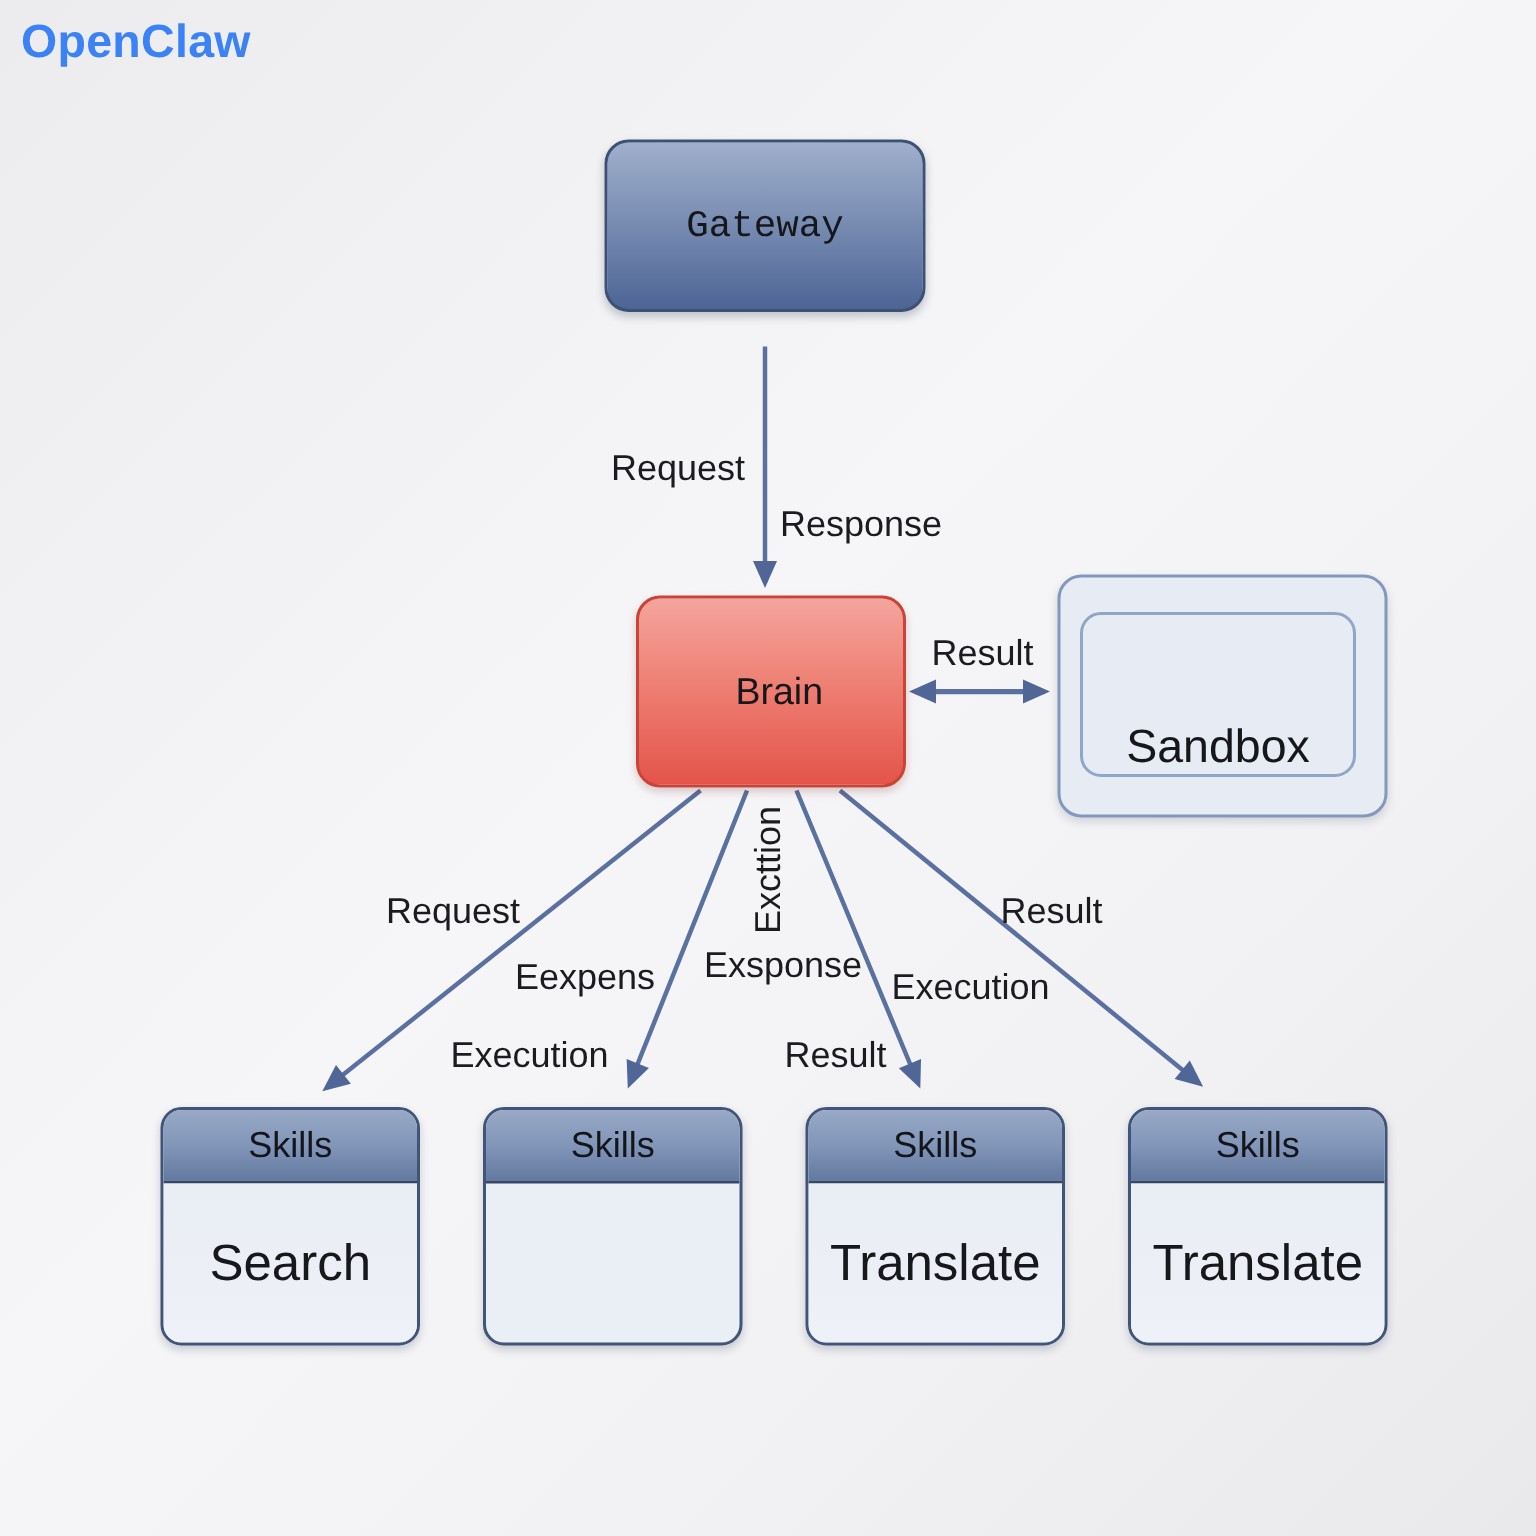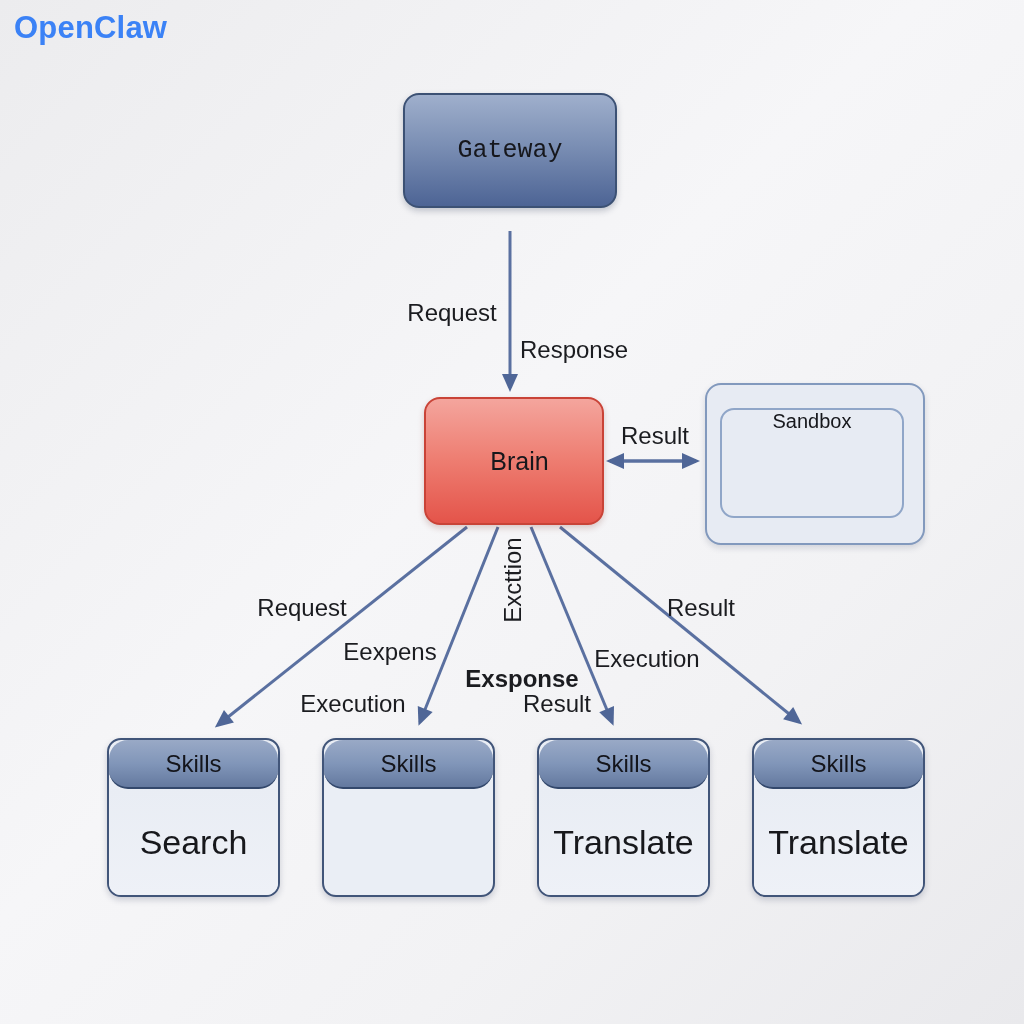--- a/index.html
+++ b/index.html
@@ -33,33 +33,33 @@
   }
   .sandbox-outer{
     left:705px;top:383px;width:220px;height:162px;border-radius:16px;
     background:#e7ebf3;
     border:2px solid #8299bd;
     box-shadow:0 3px 6px rgba(60,70,100,.18);
   }
   .sandbox-inner{
     position:absolute;left:13px;top:23px;width:184px;height:110px;border-radius:14px;
     border:2px solid #90a6c8;box-sizing:border-box;
-    display:flex;align-items:flex-start;justify-content:center;font-size:20px;
+    display:flex;align-items:flex-end;justify-content:center;font-size:31px;
   }
   .skills-card{
     position:absolute;top:738px;width:173px;height:159px;border-radius:14px;
     border:2px solid #415579;box-sizing:border-box;overflow:hidden;
     background:#eaeef5;display:flex;flex-direction:column;
     box-shadow:0 3px 6px rgba(50,60,90,.22);
   }
   .skills-header{
     height:47px;flex:0 0 47px;display:flex;align-items:center;justify-content:center;
     background:linear-gradient(180deg,#99a9c6 0%,#8196b9 50%,#64799f 100%);
     border-bottom:2px solid #33486c;
-    font-size:24px;color:#14151b;border-radius:19px;
+    font-size:24px;color:#14151b;
   }
   .skills-body{
     flex:1;display:flex;align-items:center;justify-content:center;
     background:linear-gradient(180deg,#e9edf4 0%,#eef1f7 100%);
     font-size:34px;color:#17181c;
   }
   .skill-1{left:107px;}
   .skill-2{left:322px;}
   .skill-3{left:537px;}
   .skill-4{left:752px;}
@@ -112,21 +112,21 @@
 
 <span class="edge-label" style="left:452px;top:301px;">Request</span>
 <span class="edge-label" style="left:574px;top:322px;margin-top:16px;">Response</span>
 
 <span class="edge-label" style="left:655px;top:424px;">Result</span>
 
 <span class="edge-label" style="left:302px;top:596px;">Request</span>
 <span class="edge-label" style="left:390px;top:640px;text-align:center;">Eexpens</span>
 <span class="edge-label" style="left:353px;top:692px;">Execution</span>
 <span class="edge-label rotated" style="left:513px;top:580px;">Excttion</span>
-<span class="edge-label" style="left:522px;top:667px;font-weight:bold;">Exsponse</span>
+<span class="edge-label" style="left:522px;top:632px;">Exsponse</span>
 <span class="edge-label" style="left:557px;top:692px;">Result</span>
 <span class="edge-label" style="left:647px;top:647px;">Execution</span>
 <span class="edge-label" style="left:701px;top:596px;">Result</span>
 
 <div class="skills-card skill-1">
   <div class="skills-header">
       <span>Skills</span>
     </div>
   <div class="skills-body">
       <span>Search</span>

